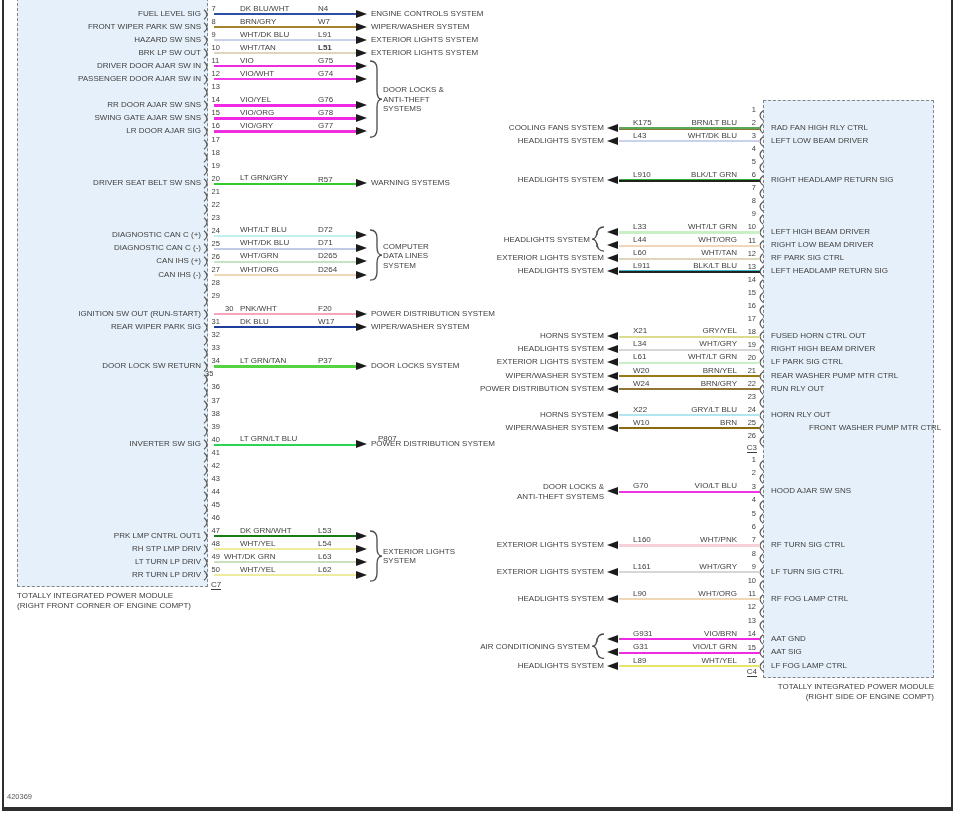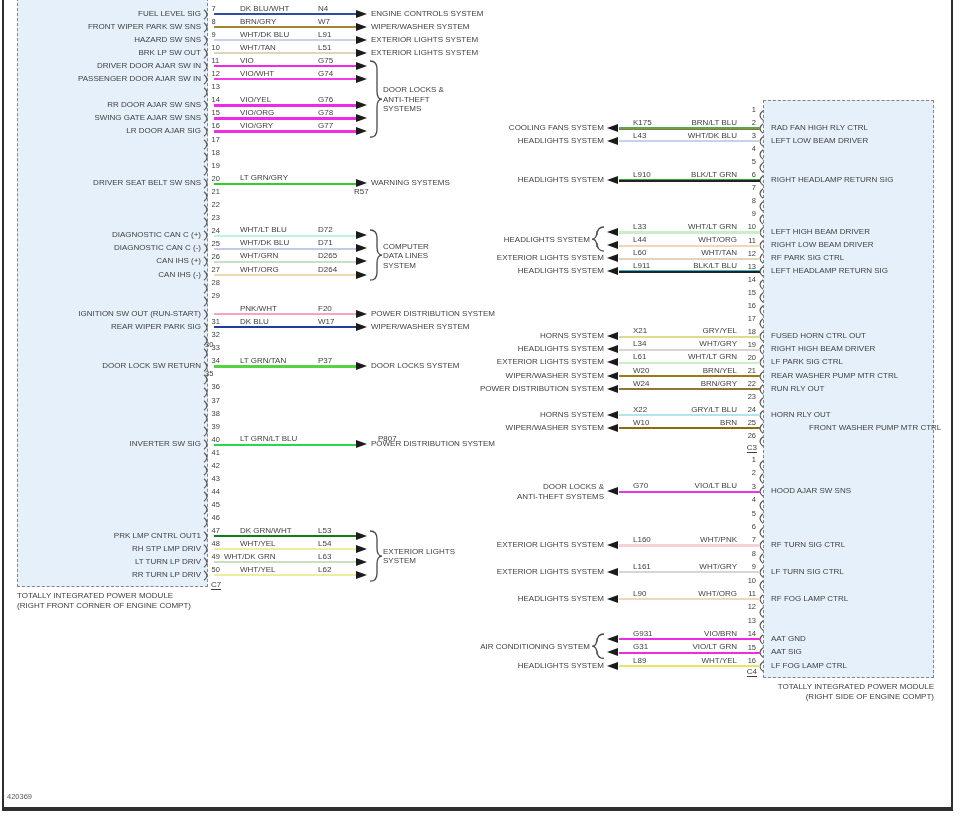--- a/index.html
+++ b/index.html
@@ -82,21 +82,21 @@
     <div class="t" style="left: 371px; top: 34.6px;">EXTERIOR LIGHTS SYSTEM</div>
     <div class="t" style="position: absolute; left: 203px; top: 47.65px;">
       <svg width="8" height="11">
         <path d="M1,0.8 Q7,5.5 1,10.2" fill="none" stroke="#5a5a5a" stroke-width="1.2"></path>
       </svg>
     </div>
     <div class="t t75" style="left: 211.5px; top: 43.15px;">10</div>
     <div class="t tr" style="left: 5px; top: 47.65px; width: 196px;">BRK LP SW OUT</div>
     <div class="wire" style="position: absolute; left: 214px; top: 52.15px; width: 142px; height: 2.2px; background: rgb(221, 214, 187);"></div>
     <div class="t" style="left: 240px; top: 42.65px;">WHT/TAN</div>
-    <div class="t" style="left: 318px; top: 42.65px;">L51</div>
+    <div class="t" style="left: 318px; top: 42.65px; font-weight: bold;">L51</div>
     <div class="arrow-r" style="left: 356px; top: 48.65px;"></div>
     <div class="t" style="left: 371px; top: 47.65px;">EXTERIOR LIGHTS SYSTEM</div>
     <div class="t" style="position: absolute; left: 203px; top: 60.7px;">
       <svg width="8" height="11">
         <path d="M1,0.8 Q7,5.5 1,10.2" fill="none" stroke="#5a5a5a" stroke-width="1.2"></path>
       </svg>
     </div>
     <div class="t t75" style="left: 211.5px; top: 56.2px;">11</div>
     <div class="t tr" style="left: 5px; top: 60.7px; width: 196px;">DRIVER DOOR AJAR SW IN</div>
     <div class="wire" style="position: absolute; left: 214px; top: 65.2px; width: 142px; height: 2.2px; background: rgb(240, 42, 228);"></div>
@@ -173,21 +173,21 @@
     <div class="t t75" style="left: 211.5px; top: 160.6px;">19</div>
     <div class="t" style="position: absolute; left: 203px; top: 178.15px;">
       <svg width="8" height="11">
         <path d="M1,0.8 Q7,5.5 1,10.2" fill="none" stroke="#5a5a5a" stroke-width="1.2"></path>
       </svg>
     </div>
     <div class="t t75" style="left: 211.5px; top: 173.65px;">20</div>
     <div class="t tr" style="left: 5px; top: 178.15px; width: 196px;">DRIVER SEAT BELT SW SNS</div>
     <div class="wire" style="position: absolute; left: 214px; top: 182.65px; width: 142px; height: 2.2px; background: rgb(48, 204, 48);"></div>
     <div class="t" style="left: 240px; top: 173.15px;">LT GRN/GRY</div>
-    <div class="t" style="left: 318px; top: 187px; margin-left: 36px;">R57</div>
+    <div class="t" style="left: 318px; top: 175px;">R57</div>
     <div class="arrow-r" style="left: 356px; top: 179.15px;"></div>
     <div class="t" style="left: 371px; top: 178.15px;">WARNING SYSTEMS</div>
     <div class="t" style="position: absolute; left: 203px; top: 191.2px;">
       <svg width="8" height="11">
         <path d="M1,0.8 Q7,5.5 1,10.2" fill="none" stroke="#5a5a5a" stroke-width="1.2"></path>
       </svg>
     </div>
     <div class="t t75" style="left: 211.5px; top: 186.7px;">21</div>
     <div class="t" style="position: absolute; left: 203px; top: 204.25px;">
       <svg width="8" height="11">
@@ -255,21 +255,21 @@
       <svg width="8" height="11">
         <path d="M1,0.8 Q7,5.5 1,10.2" fill="none" stroke="#5a5a5a" stroke-width="1.2"></path>
       </svg>
     </div>
     <div class="t t75" style="left: 211.5px; top: 291.1px;">29</div>
     <div class="t" style="position: absolute; left: 203px; top: 308.65px;">
       <svg width="8" height="11">
         <path d="M1,0.8 Q7,5.5 1,10.2" fill="none" stroke="#5a5a5a" stroke-width="1.2"></path>
       </svg>
     </div>
-    <div class="t t75" style="left: 205px; top: 304.15px; margin-top: 36px;">30</div>
+    <div class="t t75" style="left: 225px; top: 304.15px;">30</div>
     <div class="t tr" style="left: 5px; top: 308.65px; width: 196px;">IGNITION SW OUT (RUN-START)</div>
     <div class="wire" style="position: absolute; left: 214px; top: 313.15px; width: 142px; height: 2.2px; background: rgb(245, 166, 186);"></div>
     <div class="t" style="left: 240px; top: 303.65px;">PNK/WHT</div>
     <div class="t" style="left: 318px; top: 303.65px;">F20</div>
     <div class="arrow-r" style="left: 356px; top: 309.65px;"></div>
     <div class="t" style="left: 371px; top: 308.65px;">POWER DISTRIBUTION SYSTEM</div>
     <div class="t" style="position: absolute; left: 203px; top: 321.7px;">
       <svg width="8" height="11">
         <path d="M1,0.8 Q7,5.5 1,10.2" fill="none" stroke="#5a5a5a" stroke-width="1.2"></path>
       </svg>

